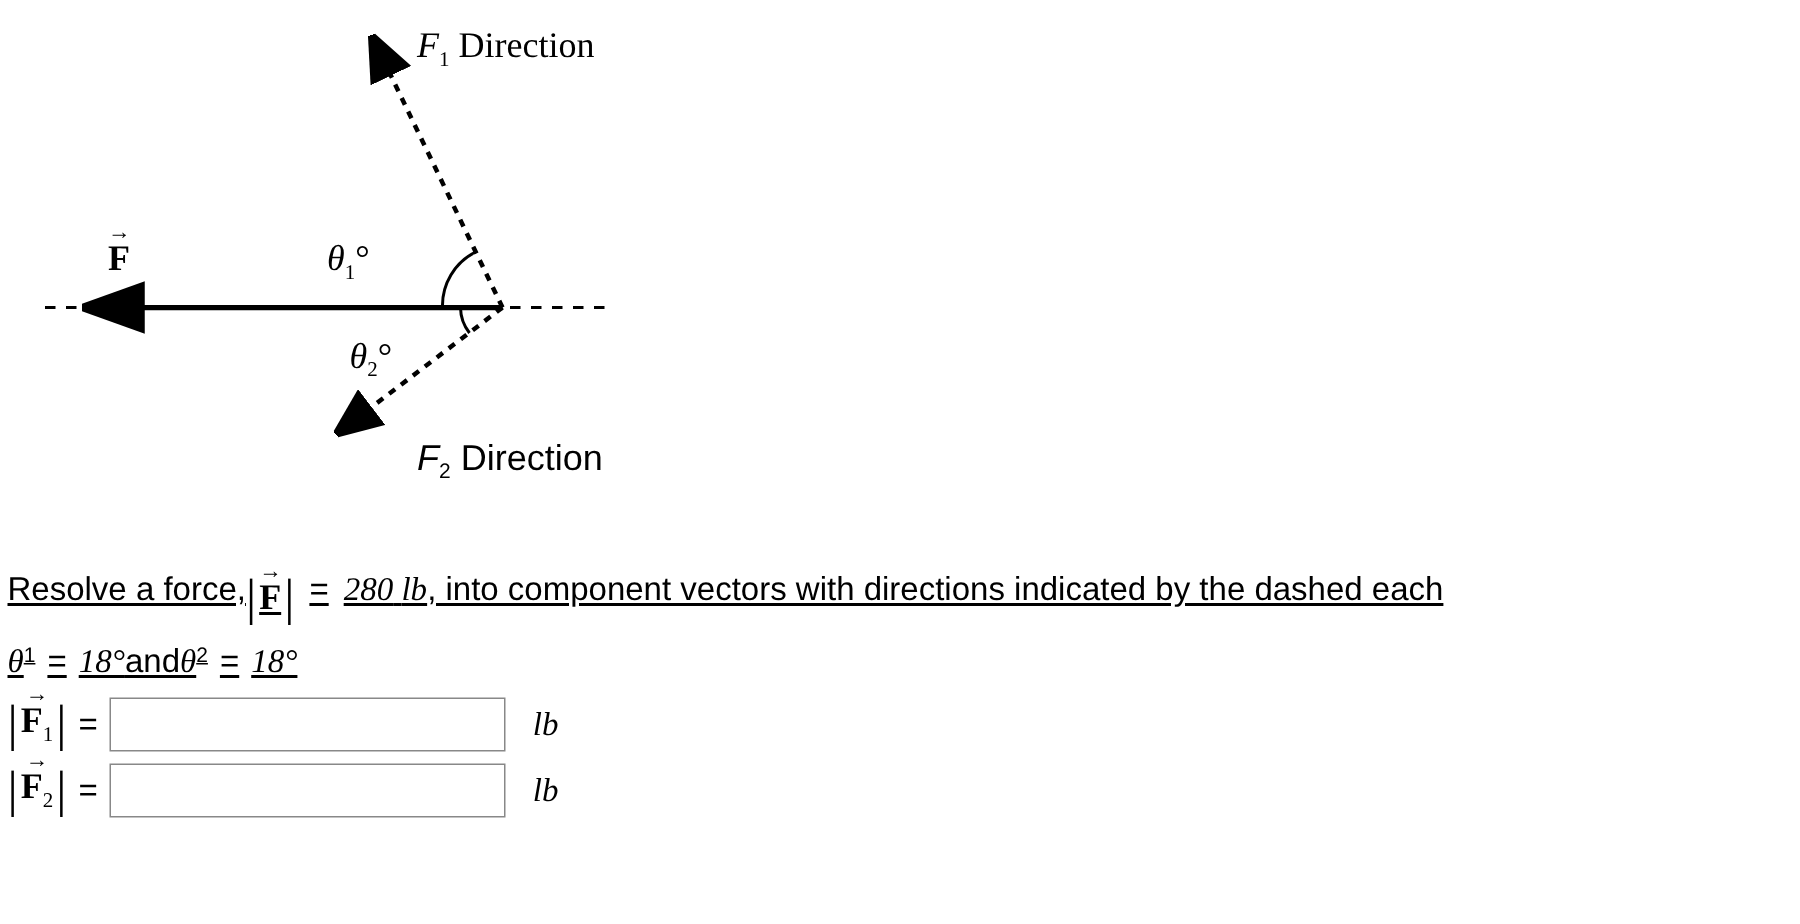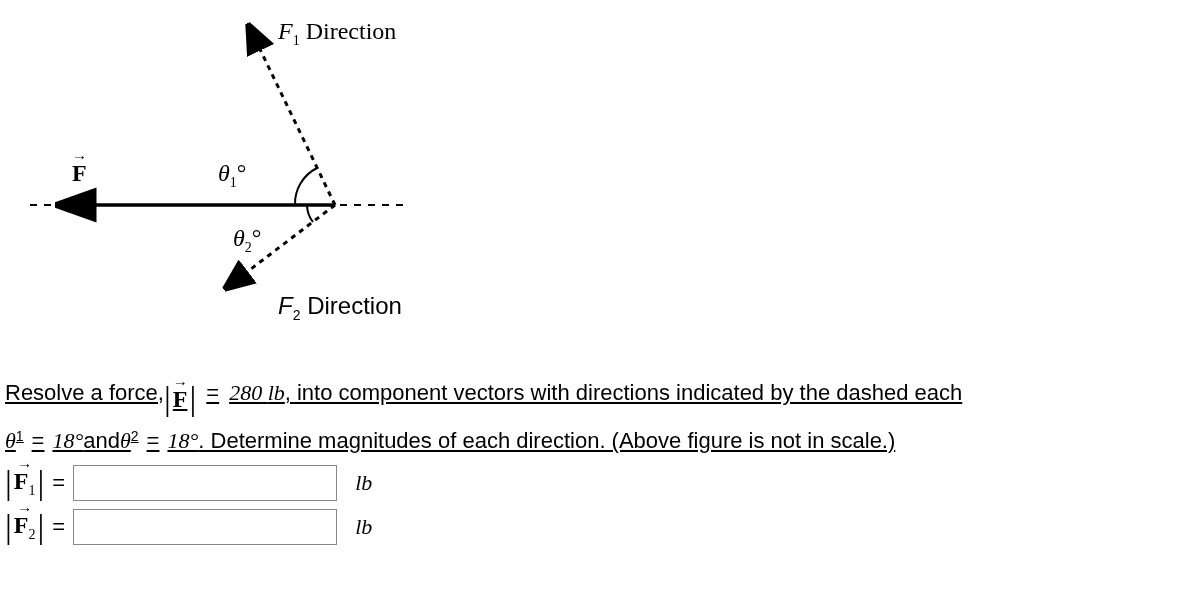--- a/index.html
+++ b/index.html
@@ -179,21 +179,20 @@
     <div class="line">
       <span class="theta">θ</span>
         <span class="sub">1</span>
       <span class="rom" style="margin:0 8px;">=</span>
       <span class="math">18°</span>
       <span class="rom"> and </span>
       <span class="theta">θ</span>
         <span class="sub">2</span>
       <span class="rom" style="margin:0 8px;">=</span>
       <span class="math">18°</span>
-      <span class="rom">. Determine magnitudes of each direction. (Above figure is not in scale.)</span>
     </div>
 
     <div class="input-row">
       <span class="vec-bar">
         <span class="pipe">|</span>
         <span class="vec-sym">F<span class="sub" style="font-weight:normal;">1</span></span>
         <span class="pipe">|</span>
       </span>
       <span class="eq">=</span>
       <input class="answer" type="text" style="">

